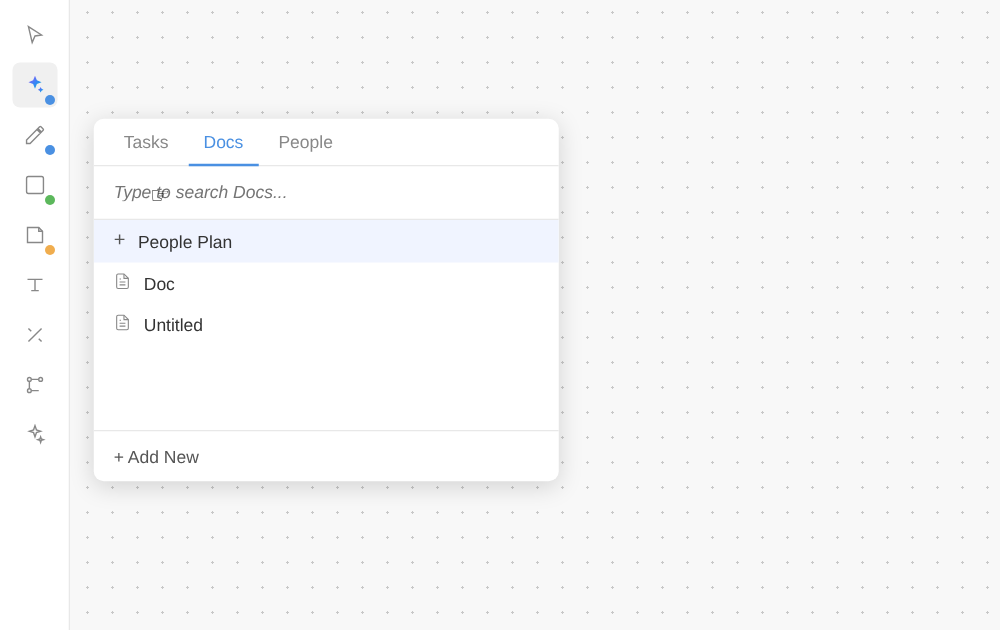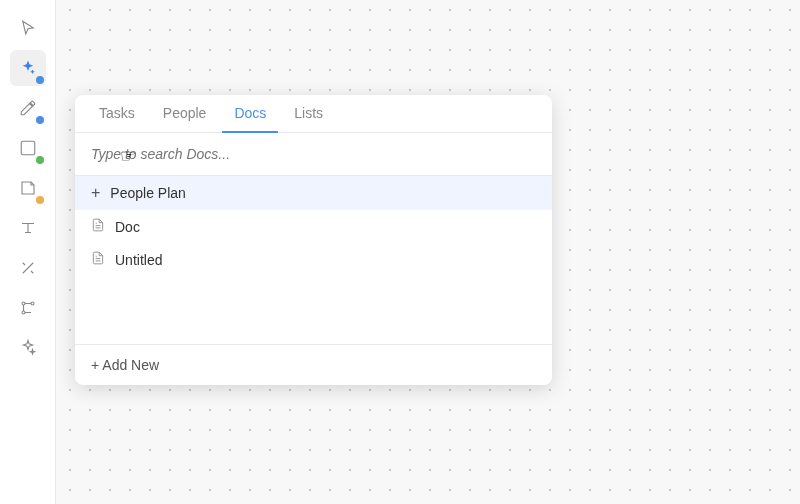--- a/index.html
+++ b/index.html
@@ -67,21 +67,21 @@
 
     .dot-blue { background-color: #4a90e2; }
     .dot-green { background-color: #5cb85c; }
     .dot-yellow { background-color: #f0ad4e; }
 
     
     .popup {
       position: absolute;
       left: 75px;
       top: 95px;
-      width: 477px;
+      width: 372px;
       background: #ffffff;
       border-radius: 8px;
       box-shadow: 0 4px 20px rgba(0,0,0,0.15);
       z-index: 20;
       overflow: hidden;
     }
 
     
     .tabs {
       display: flex;
@@ -267,23 +267,22 @@
       <path d="M12 2l1.5 4.5L18 8l-4.5 1.5L12 14l-1.5-4.5L6 8l4.5-1.5z"></path>
       <path d="M18 14l.75 2.25L21 17l-2.25.75L18 20l-.75-2.25L15 17l2.25-.75z"></path>
     </svg>
   </div>
 </div>
 
 <div class="popup">
 
   <div class="tabs">
     <div class="tab">Tasks</div>
+    <div class="tab active">Docs</div>
     <div class="tab">People</div>
-    <div class="tab active">Docs</div>
-    <div class="tab">Lists</div>
   </div>
 
   <div class="search-area">
     <input type="text" placeholder="Type to search Docs..." style="">
   </div>
 
 
   <div class="doc-list">
 
     <div class="doc-item highlighted">

